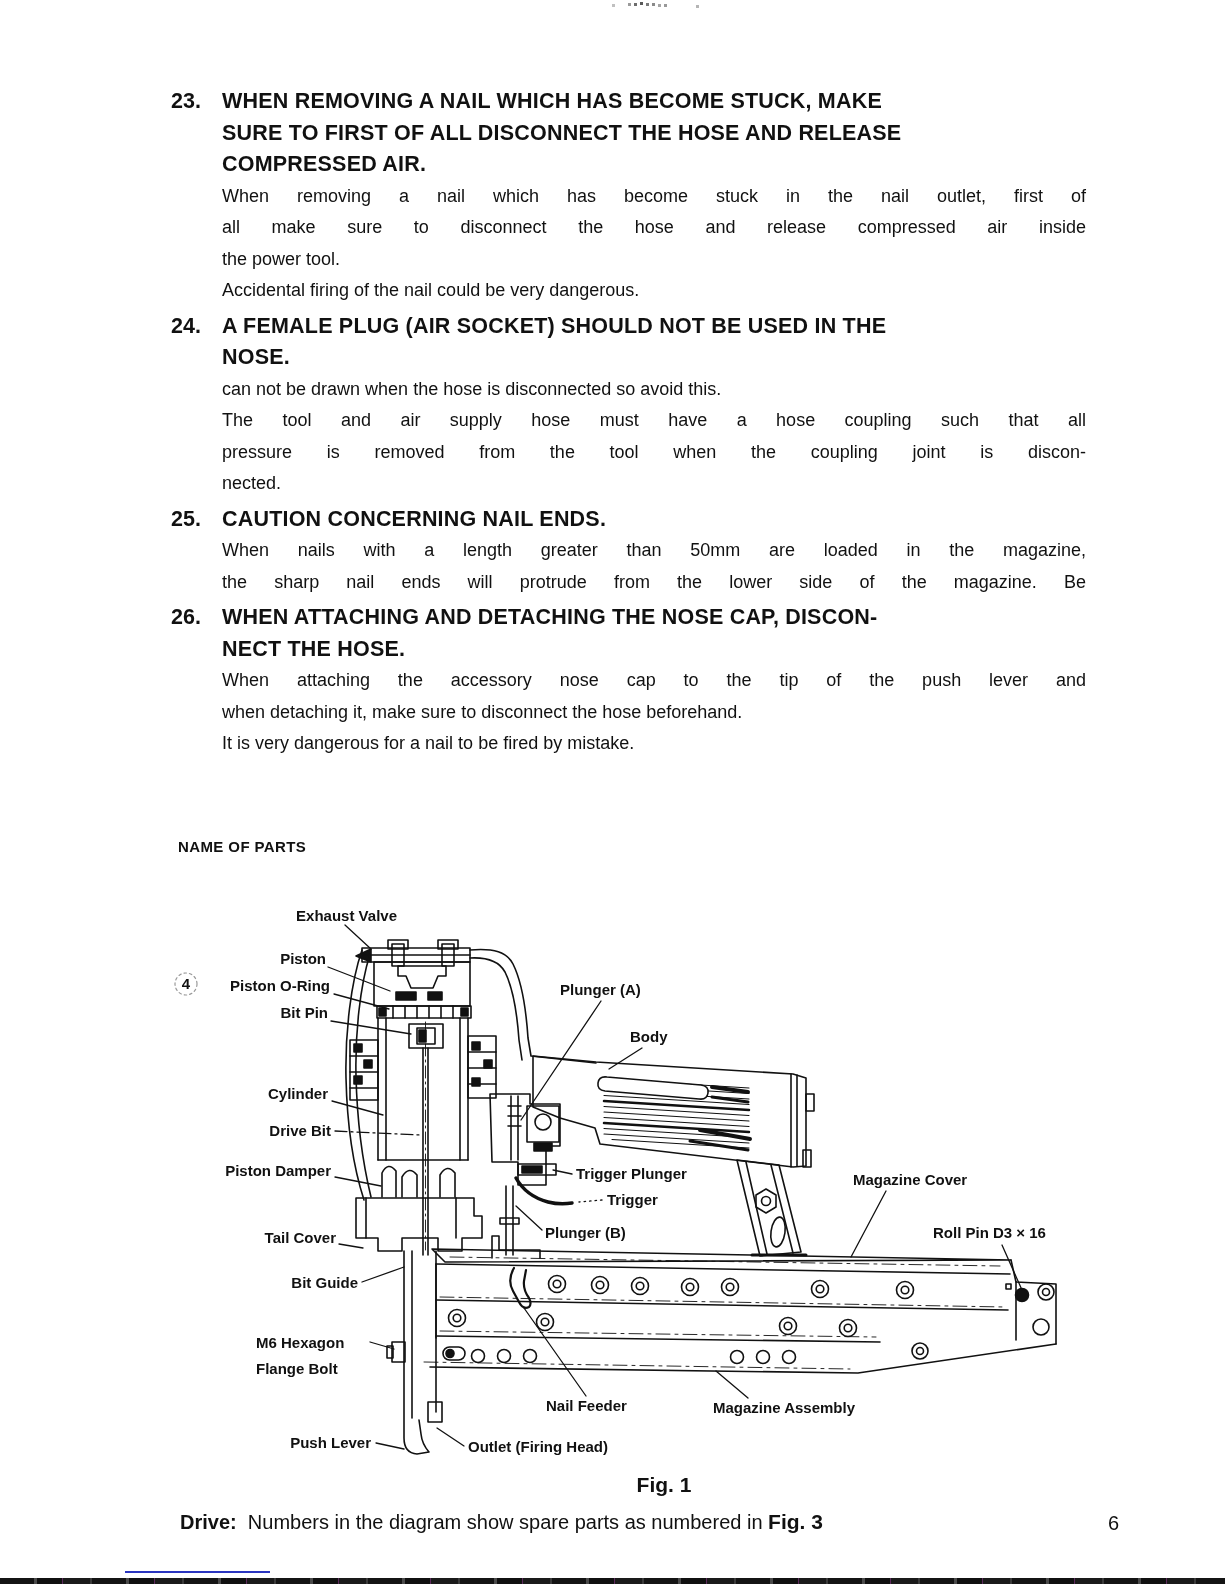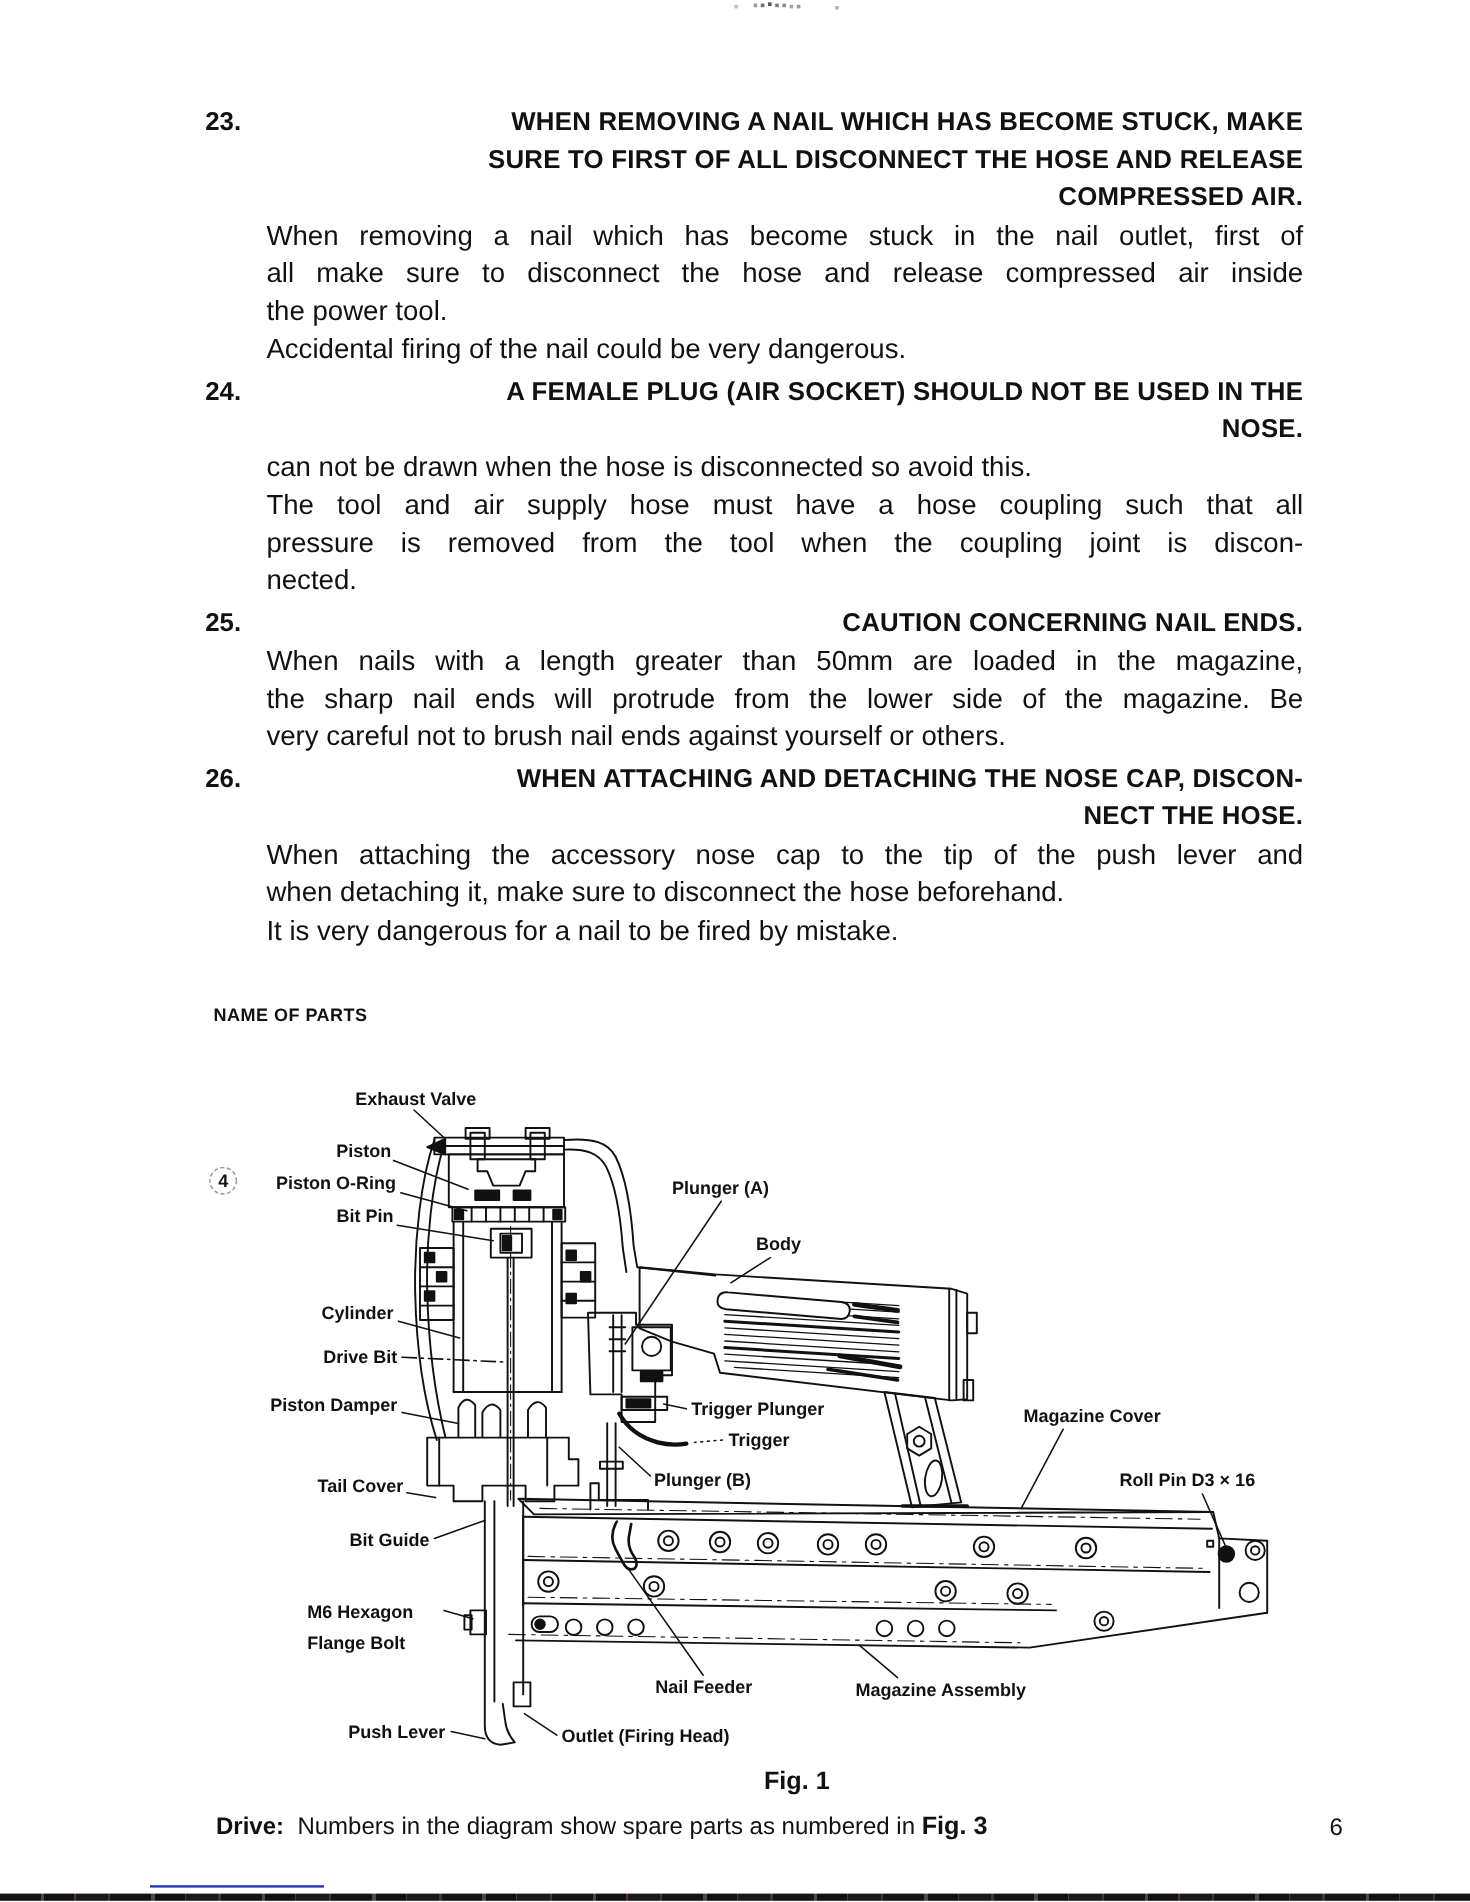--- a/index.html
+++ b/index.html
@@ -6,22 +6,22 @@
   .page {
     position:relative; width:1225px; height:1585px; margin:0 auto;
     background:#ffffff; overflow:hidden;
     font-family:"Liberation Sans", sans-serif; color:#111;
   }
   
   #sections { position:absolute; left:171px; top:86px; width:916px; }
   .section { display:flex; margin-bottom:4px; }
   .sec-num { width:51px; flex:none; font-weight:700; font-size:21.5px; line-height:31.5px; }
   .sec-body { width:864px; }
-  .h-line { font-weight:700; font-size:21.5px; line-height:31.5px; letter-spacing:0.2px; white-space:nowrap;text-align:right; }
-  .b-line { font-size:23px; line-height:31.5px; text-align:justify; text-align-last:justify; }
+  .h-line { font-weight:700; font-size:21.5px; line-height:31.5px; letter-spacing:0.2px; white-space:nowrap; }
+  .b-line { font-size:18px; line-height:31.5px; text-align:justify; text-align-last:justify; }
   .b-line.plast { text-align:left; text-align-last:left; }
   
   #parts-title { position:absolute; left:178px; top:838px; font-weight:700; font-size:15px; letter-spacing:0.4px; }
   #diagram { position:absolute; left:165px; top:870px; }
   .lbl { font:700 15px "Liberation Sans", sans-serif; fill:#111; }
   .end { text-anchor:end; }
   .mid { text-anchor:middle; }
   #fig-caption { position:absolute; left:589px; top:1473px; width:150px; text-align:center;
                  font-weight:700; font-size:21px; }
   #note-line { position:absolute; left:180px; top:1510px; font-size:20px; white-space:nowrap; }
@@ -67,21 +67,20 @@
           <div class="b-line">pressure is removed from the tool when the coupling joint is discon-</div>
           <div class="b-line plast">nected.</div>
         </div>
       </div>
       <div class="section">
         <div class="sec-num">25.</div>
         <div class="sec-body">
           <div class="h-line">CAUTION CONCERNING NAIL ENDS.</div>
           <div class="b-line">When nails with a length greater than 50mm are loaded in the magazine,</div>
           <div class="b-line">the sharp nail ends will protrude from the lower side of the magazine. Be</div>
-          <div class="b-line plast">very careful not to brush nail ends against yourself or others.</div>
         </div>
       </div>
       <div class="section">
         <div class="sec-num">26.</div>
         <div class="sec-body">
           <div class="h-line">WHEN ATTACHING AND DETACHING THE NOSE CAP, DISCON-</div>
           <div class="h-line">NECT THE HOSE.</div>
           <div class="b-line">When attaching the accessory nose cap to the tip of the push lever and</div>
           <div class="b-line plast">when detaching it, make sure to disconnect the hose beforehand.</div>
           <div class="b-line plast">It is very dangerous for a nail to be fired by mistake.</div>

